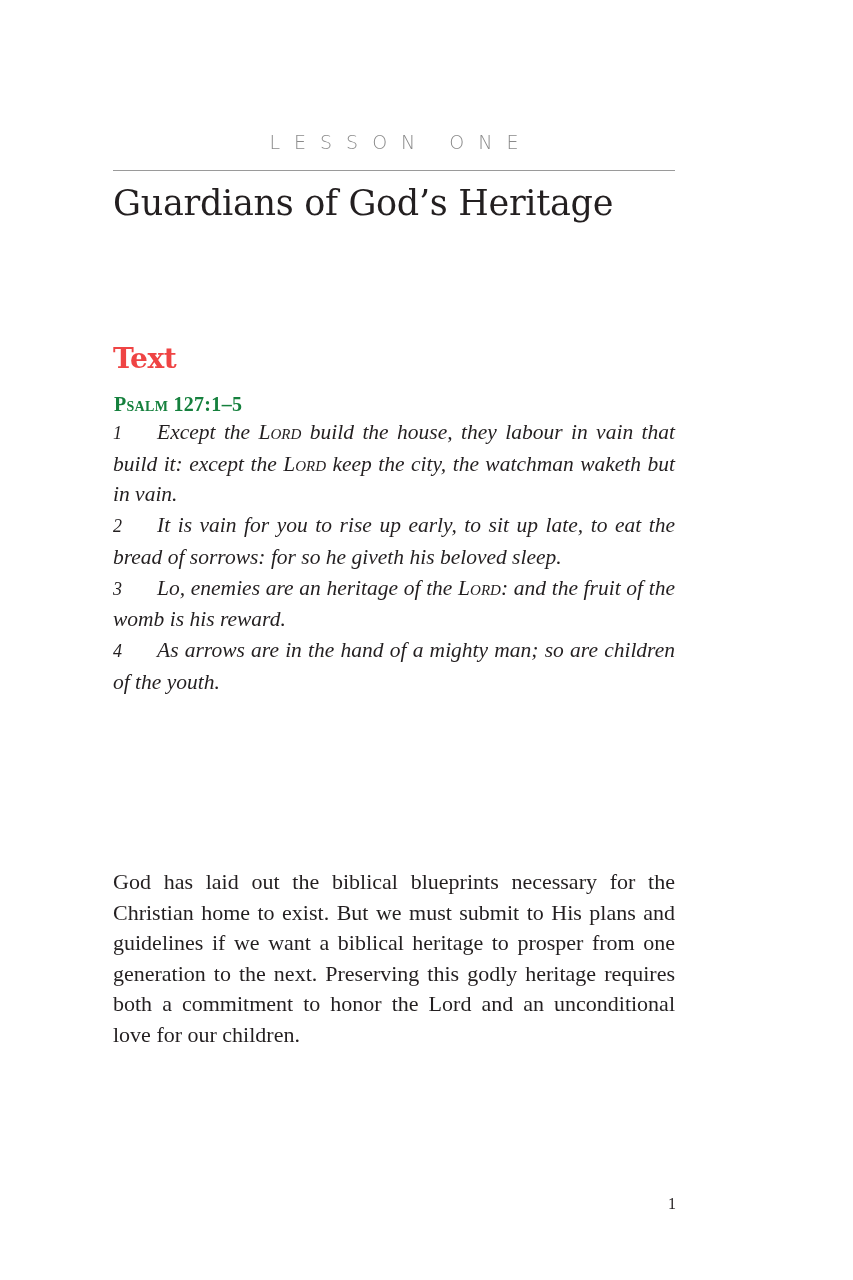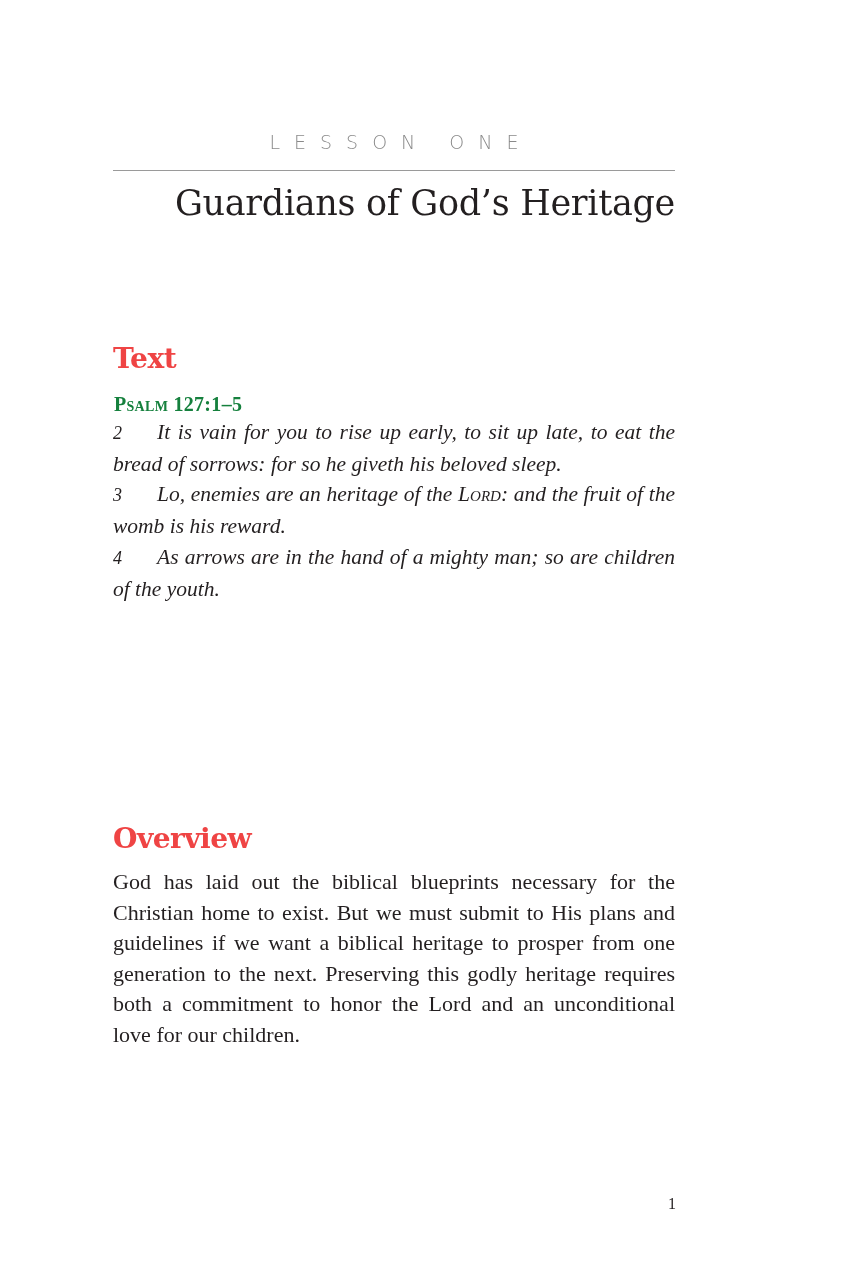--- a/index.html
+++ b/index.html
@@ -42,21 +42,21 @@
       left: 0;
       width: 562px;
       height: 0;
       border-top: 1.5px solid #9a9a9a;
     }
     .lesson-title {
       position: absolute;
       top: 183px;
       left: 0;
       width: 562px;
-      text-align: right;
+      text-align: left;
       font-family: "DejaVu Serif", "Liberation Serif", serif;
       font-size: 35px;
       font-weight: normal;
       color: #231f20;
       margin: 0;
       letter-spacing: -0.3px;
     }
     .section-heading {
       position: absolute;
       left: 0;
@@ -136,27 +136,29 @@
 
   <div class="lesson-label">LESSON ONE</div>
   <div class="title-rule"></div>
   <h1 class="lesson-title">Guardians of God’s Heritage</h1>
 
   <h2 class="section-heading heading-text">Text</h2>
   <div class="scripture-ref">Psalm 127:1–5</div>
 
   <div class="verses">
     <p class="verse">
+      <span class="verse-num">1</span><span>Except the </span><span class="sc">Lord</span><span> build the house, they labour in vain that build it: except the </span><span class="sc">Lord</span><span> keep the city, the watchman waketh but in vain.</span>
+    </p>
+    <p class="verse">
       <span class="verse-num">2</span><span>It is vain for you to rise up early, to sit up late, to eat the bread of sorrows: for so he giveth his beloved sleep.</span>
     </p>
     <p class="verse">
       <span class="verse-num">3</span><span>Lo, enemies are an heritage of the </span><span class="sc">Lord</span><span>: and the fruit of the womb is his reward.</span>
     </p>
     <p class="verse">
       <span class="verse-num">4</span><span>As arrows are in the hand of a mighty man; so are children of the youth.</span>
     </p>
   </div>
 
-  <h2 class="section-heading heading-overview">Overview</h2>
   <p class="overview-body">God has laid out the biblical blueprints necessary for the Christian home to exist. But we must submit to His plans and guidelines if we want a biblical heritage to prosper from one generation to the next. Preserving this godly heritage requires both a commitment to honor the Lord and an unconditional love for our children.</p>
 
   <div class="page-number">1</div>
 </div>
 
 </body></html>

